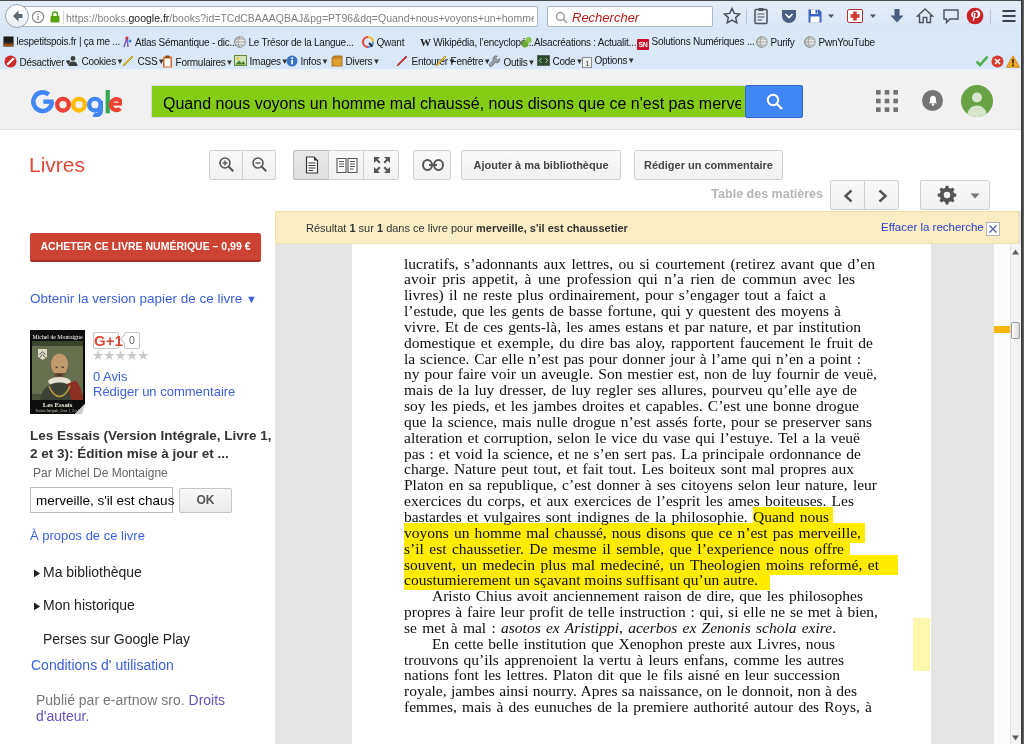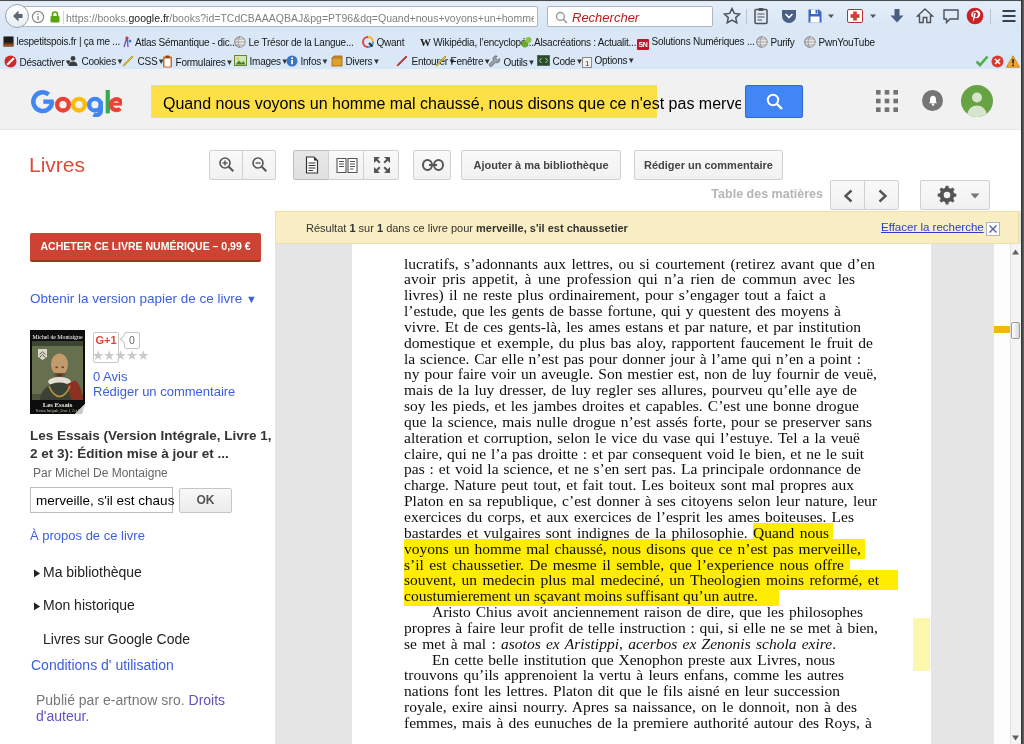--- a/index.html
+++ b/index.html
@@ -19,21 +19,21 @@
 #searchbar { position:absolute; left:547px; top:5px; width:166px; height:21px; background:#fff; border:1px solid #aeb7c0; border-radius:2px; }
 .urltxt { position:absolute; left:48px; top:4px; font-size:10.5px; color:#808080; white-space:nowrap; overflow:hidden; width:468px; line-height:14px; }
 .urltxt b { color:#1a1a1a; font-weight:normal; }
 .navico { position:absolute; top:6px; width:18px; height:18px; color:#4d5259; }
 .bmitem { position:absolute; top:4.5px; letter-spacing:-0.25px; font-size:10px; color:#17191c; white-space:nowrap; }
 .devitem { position:absolute; top:3px; letter-spacing:-0.25px; font-size:10px; color:#17191c; white-space:nowrap; }
 .caret { font-size:8px; vertical-align:1px; color:#333; }
 
 
 #ghead { position:absolute; left:0; top:71px; width:1024px; height:59px; background:#f1f1f1; border-bottom:1px solid #e5e5e5; }
-#gsearch { position:absolute; left:151px; top:14px; width:506px; height:33px; background:#fde047; border:1px solid #d9d9d9; border-right:0; }
+#gsearch { position:absolute; left:151px; top:14px; width:594px; height:33px; background:#84cc16; border:1px solid #d9d9d9; border-right:0; }
 #gsearch span { position:absolute; left:11px; top:9px; font-size:16px; color:#000; white-space:nowrap; overflow:hidden; width:578px; }
 #gbtn { position:absolute; left:745px; top:14px; width:58px; height:33px; background:#4285f4; border:1px solid #3367d6; border-radius:2px; }
 
 
 #btoolbar { position:absolute; left:0; top:131px; width:1024px; height:80px; background:#fff; }
 #livres { position:absolute; left:29px; top:22px; font-size:21px; color:#dd4b39; }
 .kbtn { position:absolute; top:19px; height:30px; background:linear-gradient(#f9f9f9,#f1f1f1); border:1px solid #d0d0d0; border-radius:2px; color:#555; }
 .kbtn.txt { font-size:11px; font-weight:bold; color:#444; text-align:center; }
 .krow2 { top:49px !important; }
 
@@ -380,86 +380,85 @@
     <path d="M10 70 c1 -11 9 -17.5 19.5 -17.5 c10 0 17 6.5 18.5 17.5 Z" fill="#3c4136"></path>
     <path d="M37 54 l8.5 -3.5 c4 3.5 6.5 9 7.5 19.5 l-11.5 0 Z" fill="#8c3122"></path>
     <path d="M19 56 c2.5 7 7 10.5 10.5 10.5 c3.5 0 8 -3.5 10.5 -10.5" fill="none" stroke="#b8963f" stroke-width="1.6"></path>
     <rect x="2" y="70" width="51" height="14" fill="#0d0d0d"></rect>
     <text x="27.5" y="77" font-family="Liberation Serif,serif" font-size="6.8" font-weight="bold" fill="#f3efdc" text-anchor="middle">Les Essais</text>
     <text x="27.5" y="82.3" font-family="Liberation Serif,serif" font-size="3.4" fill="#cfcbb4" text-anchor="middle">Version Intégrale, Livre 1, 2 et 3</text>
     <path d="M55 84 L45 84 L55 74 Z" fill="#fff"></path>
     <path d="M45 84 L55 74 L52 84 Z" fill="#c9c9c9"></path>
   </svg>
 
-  <div class="abs" style="left:93px;top:121px;width:26px;height:31px;background:#fff;border:1px solid #c6c6c6;border-radius:2px;text-align:center;font-size:11px;font-weight:bold;line-height:15px;color:#d94836">G+1</div>
+  <div class="abs" style="left:93px;top:121px;width:26px;height:17px;background:#fff;border:1px solid #c6c6c6;border-radius:2px;text-align:center;font-size:15px;font-weight:bold;line-height:15px;color:#d94836">G+1</div>
   <div class="abs" style="left:124px;top:121px;width:16px;height:17px;background:#fff;border:1px solid #c6c6c6;border-radius:2px;text-align:center;font-size:10.5px;color:#666;line-height:15px">0</div>
   <div class="abs" style="left:121px;top:125px;width:6px;height:6px;background:#fff;border-left:1px solid #c6c6c6;border-bottom:1px solid #c6c6c6;transform:rotate(45deg)"></div>
   <div class="abs" style="left:92px;top:136px;font-size:13.5px;color:#c9c9c9;letter-spacing:-0.8px">★★★★★</div>
   <div class="abs blue" style="left:93px;top:158px;font-size:13px">0 Avis</div>
   <div class="abs blue" style="left:93px;top:173px;font-size:13px">Rédiger un commentaire</div>
 
   <div class="abs" style="left:30px;top:216px;white-space:nowrap;font-size:13.5px;font-weight:bold;color:#333;line-height:18px">Les Essais (Version Intégrale, Livre 1,<br>2 et 3): Édition mise à jour et ...</div>
   <div class="abs" style="left:33px;top:255px;font-size:12px;color:#666">Par Michel De Montaigne</div>
 
   <div class="abs" style="left:30px;top:276px;width:143px;height:26px;background:#fff;border:1px solid #bbb;">
     <div class="abs" style="left:5px;top:5px;font-size:13.5px;color:#000;white-space:nowrap;overflow:hidden;width:139px">merveille, s'il est chauss</div>
   </div>
   <div class="abs" style="left:179px;top:277px;width:53px;height:25px;background:linear-gradient(#f8f8f8,#ececec);border:1px solid #c6c6c6;border-radius:2px;text-align:center;font-size:12px;font-weight:bold;color:#555;line-height:23px">OK</div>
   <div class="abs blue" style="left:30px;top:317px;font-size:13px">À propos de ce livre</div>
 
   <div class="abs" style="left:34px;top:356.5px;font-size:8px;color:#222;transform:scaleY(1.25)">▶</div>
   <div class="abs" style="left:43px;top:353px;font-size:14px;color:#222">Ma bibliothèque</div>
   <div class="abs" style="left:34px;top:389.5px;font-size:8px;color:#222;transform:scaleY(1.25)">▶</div>
   <div class="abs" style="left:43px;top:386px;font-size:14px;color:#222">Mon historique</div>
-  <div class="abs" style="left:43px;top:420px;font-size:14px;color:#222">Livres sur Google Code</div>
+  <div class="abs" style="left:43px;top:420px;font-size:14px;color:#222">Perses sur Google Play</div>
   <div class="abs blue" style="left:31px;top:446px;font-size:14px">Conditions d' utilisation</div>
   <div class="abs" style="left:36px;top:481px;font-size:14px;color:#777">Publié par e-artnow sro. <span style="color:#6252c2">Droits d'auteur.</span></div>
 </div>
 
 <div id="reader">
   <div id="ybar">
     <div class="abs" style="left:30px;top:10px">Résultat <b>1</b> sur <b>1</b> dans ce livre pour <b>merveille, s'il est chaussetier</b></div>
-    <div class="abs" style="left:605px;top:9px;font-size:11.5px;color:#2a3dcc;text-decoration:underline">Effacer la recherche</div>
+    <div class="abs" style="left:605px;top:9px;font-size:11.5px;color:#2a3dcc;">Effacer la recherche</div>
     <div class="abs" style="left:710px;top:10px;width:14px;height:14px;background:#fdfdfd;border:1px solid #b5b5b5">
       <svg width="10" height="10" viewBox="0 0 10 10" style="position:absolute;left:1px;top:1px">
           <path d="M1.5 1.5 L8.5 8.5 M8.5 1.5 L1.5 8.5" stroke="#5560a8" stroke-width="1.4"></path>
         </svg>
     </div>
   </div>
   <div id="page"></div>
   <div id="btext">
     <div class="ln" style="width:471px">lucratifs, s’adonnants aux lettres, ou si courtement (retirez avant que d’en</div>
     <div class="ln" style="width:451px">avoir pris appetit, à une profession qui n’a rien de commun avec les</div>
     <div class="ln" style="width:422px">livres) il ne reste plus ordinairement, pour s’engager tout a faict a</div>
     <div class="ln" style="width:437px">l’estude, que les gents de basse fortune, qui y questent des moyens à</div>
     <div class="ln" style="width:457px">vivre. Et de ces gents-là, les ames estans et par nature, et par institution</div>
-    <div class="ln" style="width:469px">domestique et exemple, du plus bas aloy, rapportent faucement le fruit de</div>
+    <div class="ln" style="width:469px">domestique et exemple, du dire bas aloy, rapportent faucement le fruit de</div>
     <div class="ln" style="width:457px">la science. Car elle n’est pas pour donner jour à l’ame qui n’en a point :</div>
     <div class="ln" style="width:473px">ny pour faire voir un aveugle. Son mestier est, non de luy fournir de veuë,</div>
     <div class="ln" style="width:453px">mais de la luy dresser, de luy regler ses allures, pourveu qu’elle aye de</div>
     <div class="ln" style="width:455px">soy les pieds, et les jambes droites et capables. C’est une bonne drogue</div>
     <div class="ln" style="width:468px">que la science, mais nulle drogue n’est assés forte, pour se preserver sans</div>
     <div class="ln" style="width:456px">alteration et corruption, selon le vice du vase qui l’estuye. Tel a la veuë</div>
-    <div class="ln" style="width:460px">claire, qui ne l’a pas droitte : et par consequent void le bien, et ne le suit</div>
     <div class="ln" style="width:457px">pas : et void la science, et ne s’en sert pas. La principale ordonnance de</div>
     <div class="ln" style="width:450px">charge. Nature peut tout, et fait tout. Les boiteux sont mal propres aux</div>
     <div class="ln" style="width:473px">Platon en sa republique, c’est donner à ses citoyens selon leur nature, leur</div>
     <div class="ln" style="width:450px">exercices du corps, et aux exercices de l’esprit les ames boiteuses. Les</div>
     <div class="ln" style="width:425px;z-index:24">bastardes et vulgaires sont indignes de la philosophie. <span class="hl" style="padding-right:4px;margin-right:-4px">Quand nous</span></div>
     <div class="ln" style="width:457px;z-index:23"><span class="hl" style="padding-right:4px;margin-right:-4px">voyons un homme mal chaussé, nous disons que ce n’est pas merveille,</span></div>
     <div class="ln" style="width:440px;z-index:22"><span class="hl" style="padding-right:6px;margin-right:-6px">s’il est chaussetier. De mesme il semble, que l’experience nous offre</span></div>
     <div class="ln" style="width:475px;z-index:21"><span class="hl" style="padding-right:19px;margin-right:-19px">souvent, un medecin plus mal medeciné, un Theologien moins reformé, et</span></div>
-    <div class="ln last" style="z-index:20"><span class="hl" style="padding-right:21px">coustumierement un sçavant moins suffisant qu’un autre.</span></div>
+    <div class="ln last" style="z-index:20"><span class="hl" style="padding-right:12px">coustumierement un sçavant moins suffisant qu’un autre.</span></div>
     <div class="ln ind" style="width:459px">Aristo Chius avoit anciennement raison de dire, que les philosophes</div>
     <div class="ln" style="width:474px">propres à faire leur profit de telle instruction : qui, si elle ne se met à bien,</div>
     <div class="ln" style="width:432px">se met à mal : <i>asotos ex Aristippi</i>, <i>acerbos ex Zenonis schola exire</i>.</div>
     <div class="ln ind" style="width:431px">En cette belle institution que Xenophon preste aux Livres, nous</div>
     <div class="ln" style="width:440px">trouvons qu’ils apprenoient la vertu à leurs enfans, comme les autres</div>
     <div class="ln" style="width:436px">nations font les lettres. Platon dit que le fils aisné en leur succession</div>
-    <div class="ln" style="width:453px">royale, exire ainsi nourry. Apres sa naissance, on le donnoit, non à des</div>
+    <div class="ln" style="width:453px">royale, jambes ainsi nourry. Apres sa naissance, on le donnoit, non à des</div>
     <div class="ln" style="width:468px">femmes, mais à des eunuches de la premiere authorité autour des Roys, à</div>
   </div>
   <div id="rmarker"></div>
 </div>
 <div id="scrollcol"></div>
 <div id="goldmark"></div>
 <div id="sbtrack"></div>
 <div id="sbthumb"></div>
 <svg class="abs" style="left:1011px;top:248px" width="9" height="8" viewBox="0 0 9 8">
     <path d="M4.5 1.5 L8 6.5 L1 6.5 Z" fill="#606060"></path>

